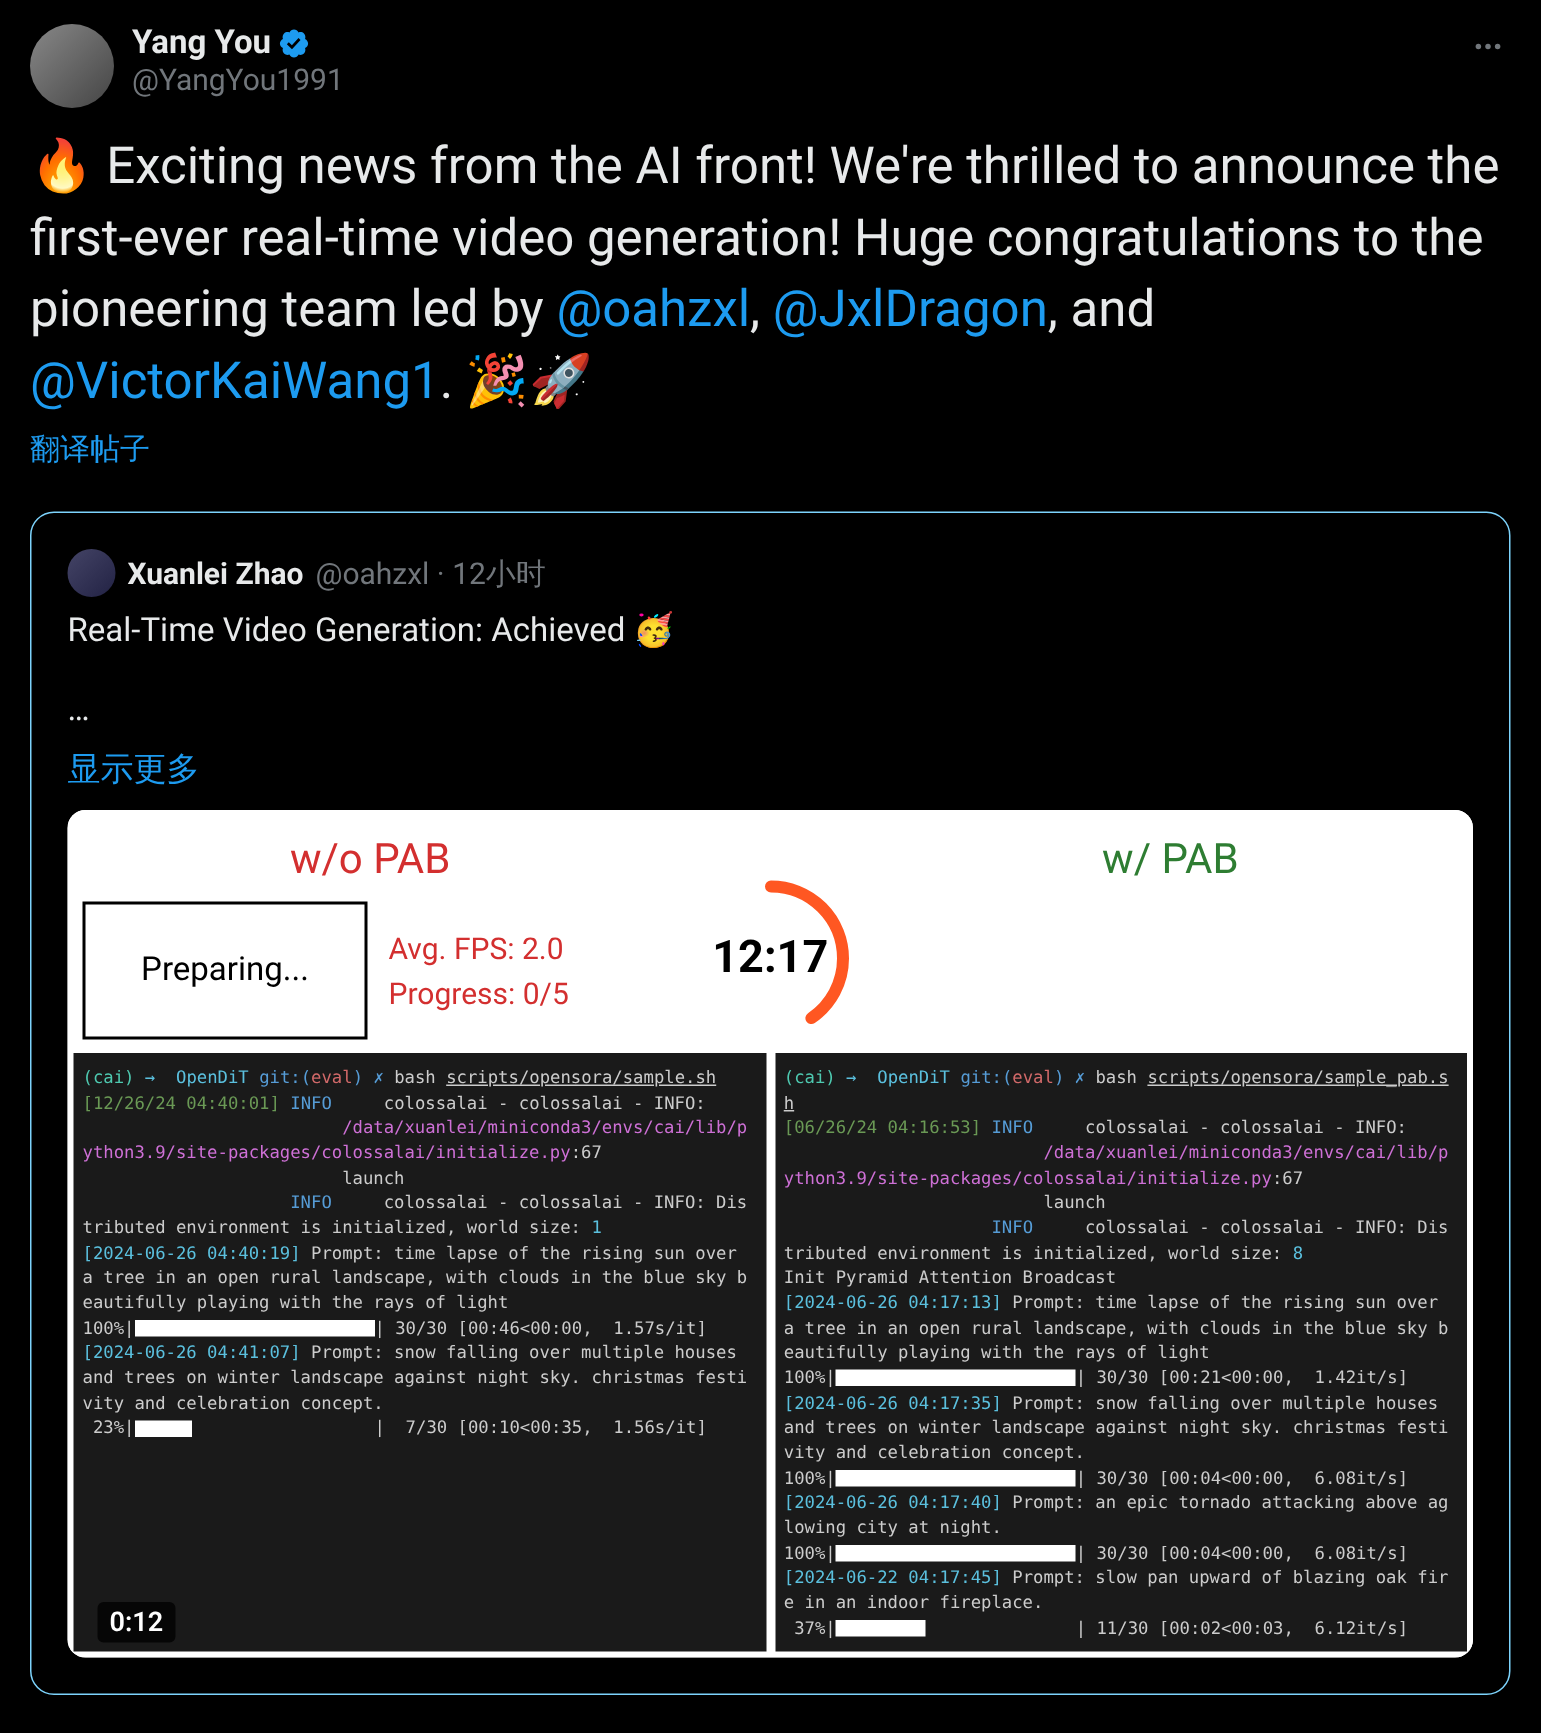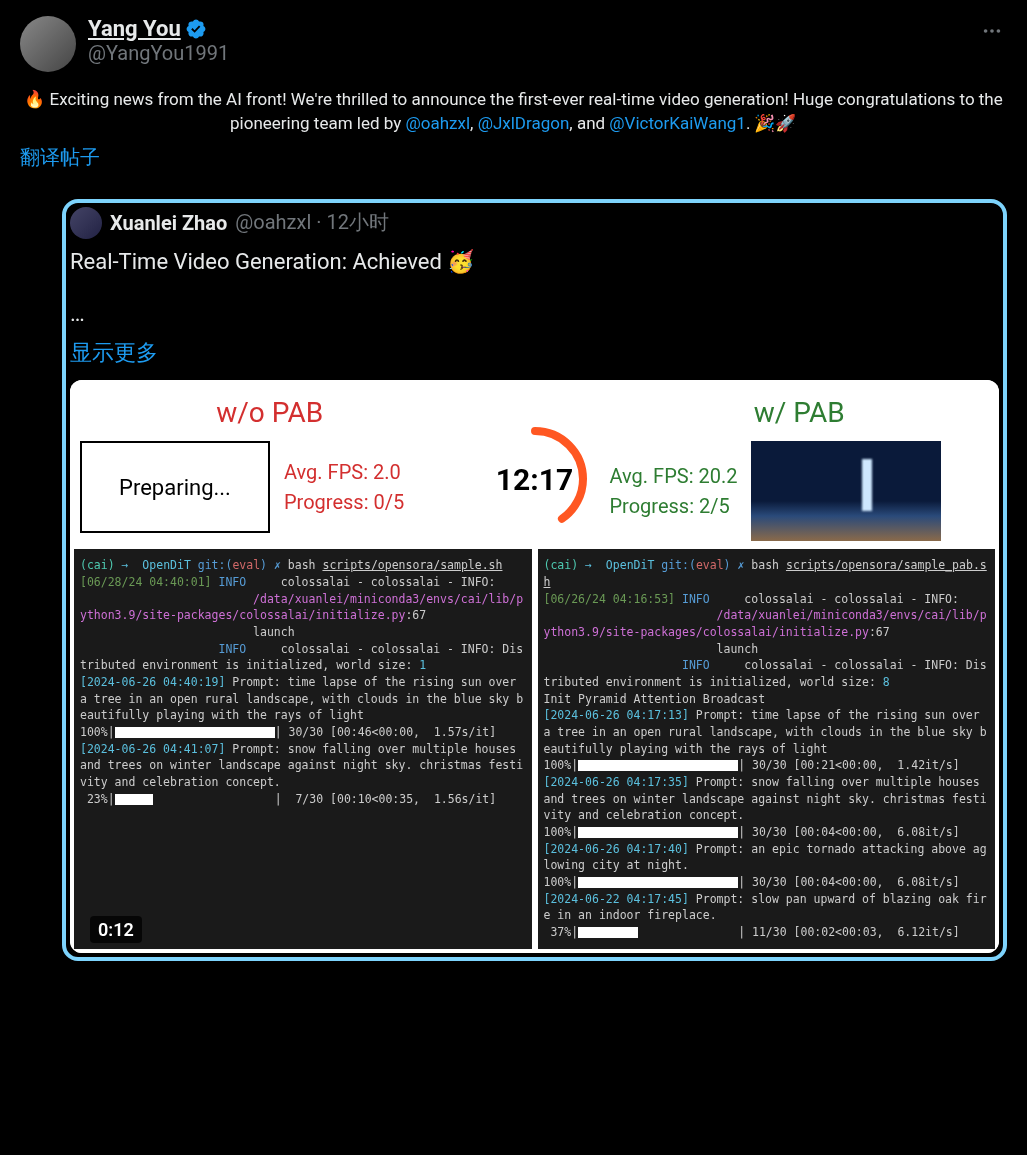--- a/index.html
+++ b/index.html
@@ -7,29 +7,29 @@
   background: #000;
   color: #e7e9ea;
   font-family: -apple-system, BlinkMacSystemFont, "Segoe UI", Roboto, Helvetica, Arial, sans-serif;
   width: 1027px;
   padding: 16px 20px;
 }
 .tweet-header { display: flex; align-items: flex-start; gap: 12px; margin-bottom: 16px; }
 .avatar { width: 56px; height: 56px; border-radius: 50%; background: linear-gradient(135deg,#888,#444); flex-shrink: 0; }
 .avatar-small { width: 32px; height: 32px; border-radius: 50%; background: linear-gradient(135deg,#446,#224); flex-shrink: 0; }
 .name-block { flex: 1; }
-.display-name { font-weight: 700; font-size: 22px; display: flex; align-items: center; gap: 4px; text-decoration: underline; }
+.display-name { font-weight: 700; font-size: 22px; display: flex; align-items: center; gap: 4px; }
 .verified-badge { width: 22px; height: 22px; display: inline-flex; align-items: center; justify-content: center; }
 .verified-badge svg { fill: #1d9bf0; }
 .handle { color: #71767b; font-size: 20px; }
 .more-btn { color: #71767b; font-size: 20px; cursor: pointer; padding: 4px; }
-.tweet-body { font-size: 17px; line-height: 1.4; margin-bottom: 8px; text-align: center; }
+.tweet-body { font-size: 34px; line-height: 1.4; margin-bottom: 8px; }
 .mention { color: #1d9bf0; }
 .translate-link { color: #1d9bf0; font-size: 20px; margin-bottom: 16px; display: inline-block; }
-.quoted-tweet { border: 4px solid #7dd3fc; border-radius: 16px; padding: 4px; margin-top: 12px; margin-left: 42px; }
+.quoted-tweet { border: 1px solid #7dd3fc; border-radius: 16px; padding: 24px; margin-top: 12px; }
 .qt-header { display: flex; align-items: center; gap: 8px; margin-bottom: 8px; font-size: 20px; }
 .qt-name { font-weight: 700; }
 .qt-handle { color: #71767b; }
 .qt-body { font-size: 22px; line-height: 1.4; margin-bottom: 8px; }
 .show-more { color: #1d9bf0; font-size: 22px; margin-bottom: 12px; display: inline-block; }
 .media-container { border-radius: 12px; overflow: hidden; background: #fff; position: relative; }
 .comparison { display: flex; background: #fff; padding: 16px 10px 8px; gap: 20px; align-items: flex-start; }
 .col { flex: 1; }
 .col-title { font-size: 28px; font-weight: 400; text-align: center; margin-bottom: 12px; }
 .title-red { color: #d32f2f; }
@@ -118,33 +118,26 @@
       <div class="timer-wrap">
         <div class="timer-ring">
           <svg width="110" height="110">
               <circle cx="55" cy="55" r="48" fill="none" stroke="#ff5722" stroke-width="8" stroke-dasharray="302" stroke-dashoffset="180" stroke-linecap="round"></circle>
             </svg>
           <div class="timer-text">12:17</div>
         </div>
       </div>
       <div class="col">
         <div class="col-title title-green">w/ PAB</div>
-        <div class="preview-row">
-          <div class="stats stats-green">
-            <div><span>Avg. FPS: </span><span>20.2</span></div>
-            <div><span>Progress: </span><span>2/5</span></div>
-          </div>
-          <div class="preview-img"></div>
-        </div>
       </div>
     </div>
 
     <div class="terminals">
       <div class="terminal"><span class="t-teal">(cai)</span> <span class="t-cyan">→</span>  <span class="t-cyan">OpenDiT</span> <span class="t-blue">git:(</span><span class="t-red">eval</span><span class="t-blue">) ✗</span> <span>bash</span> <span class="t-und">scripts/opensora/sample.sh</span>
-<span class="t-green">[06/28/24 04:40:01]</span> <span class="t-blue">INFO</span>     <span>colossalai - colossalai - INFO:</span>
+<span class="t-green">[12/26/24 04:40:01]</span> <span class="t-blue">INFO</span>     <span>colossalai - colossalai - INFO:</span>
                          <span class="t-mag">/data/xuanlei/miniconda3/envs/cai/lib/python3.9/site-packages/colossalai/initialize.py</span><span>:67</span>
                          <span>launch</span>
                     <span class="t-blue">INFO</span>     <span>colossalai - colossalai - INFO: Distributed environment is initialized, world size: </span><span class="t-cyan">1</span>
 <span class="t-cyan">[2024-06-26 04:40:19]</span><span> Prompt: time lapse of the rising sun over a tree in an open rural landscape, with clouds in the blue sky beautifully playing with the rays of light</span>
 <span>100%|</span><span class="bar" style="width:160px"></span><span>| 30/30 [00:46&lt;00:00,  1.57s/it]</span>
 <span class="t-cyan">[2024-06-26 04:41:07]</span><span> Prompt: snow falling over multiple houses and trees on winter landscape against night sky. christmas festivity and celebration concept.</span>
 <span> 23%|</span><span class="bar" style="width:38px"></span><span style="display:inline-block;width:122px"></span><span>|  7/30 [00:10&lt;00:35,  1.56s/it]</span></div>
 
       <div class="terminal"><span class="t-teal">(cai)</span> <span class="t-cyan">→</span>  <span class="t-cyan">OpenDiT</span> <span class="t-blue">git:(</span><span class="t-red">eval</span><span class="t-blue">) ✗</span> <span>bash</span> <span class="t-und">scripts/opensora/sample_pab.sh</span>
 <span class="t-green">[06/26/24 04:16:53]</span> <span class="t-blue">INFO</span>     <span>colossalai - colossalai - INFO:</span>

